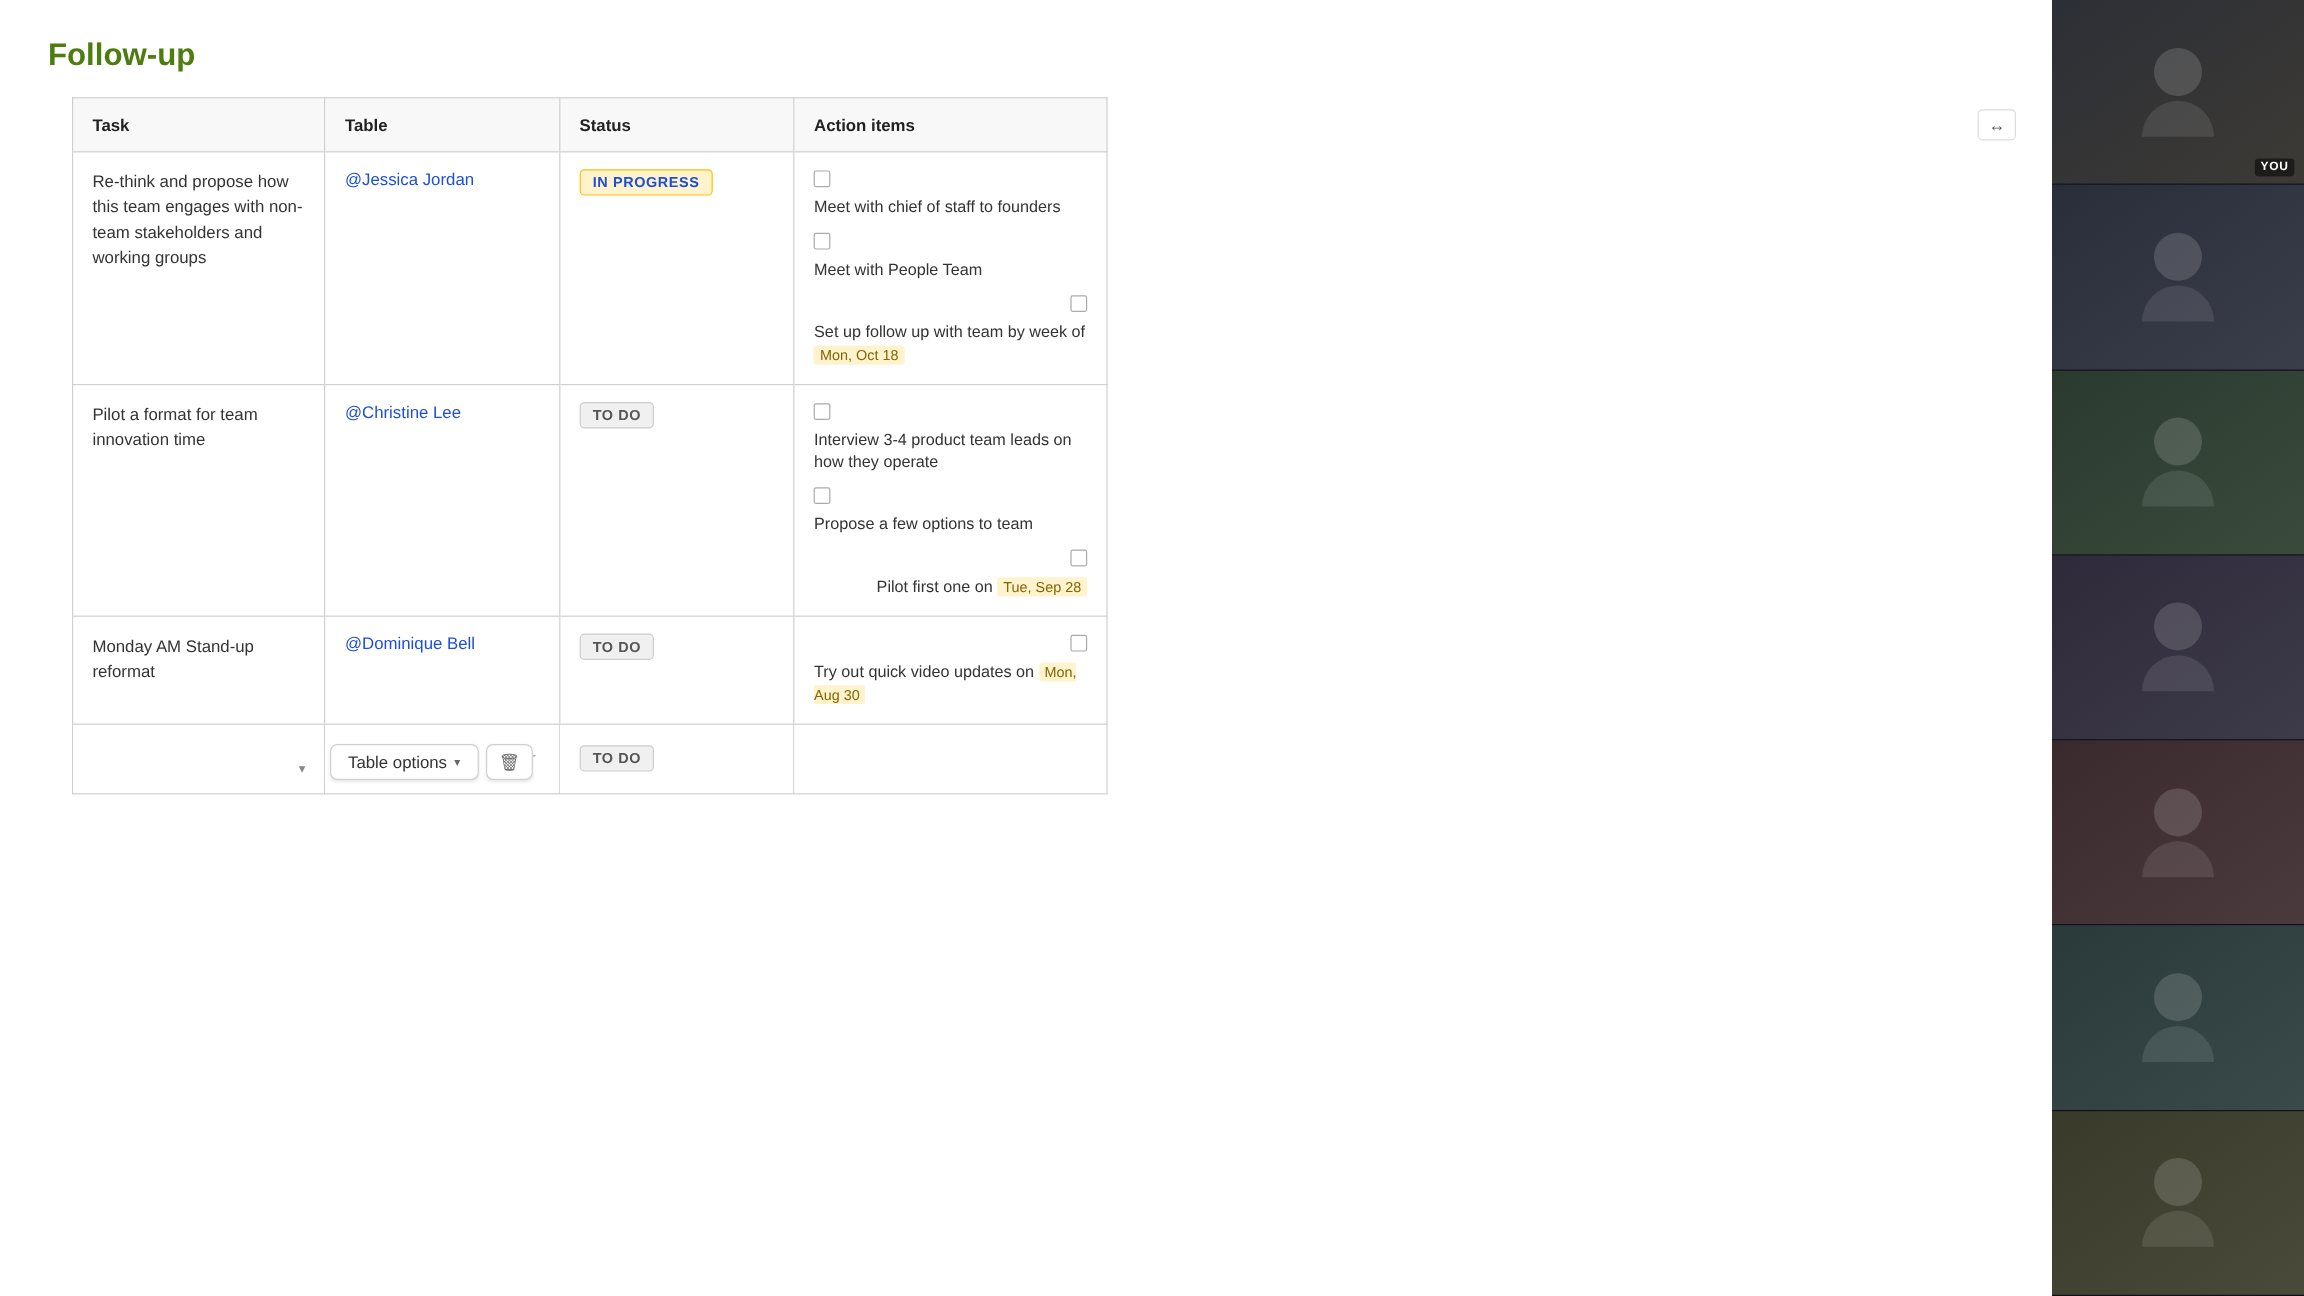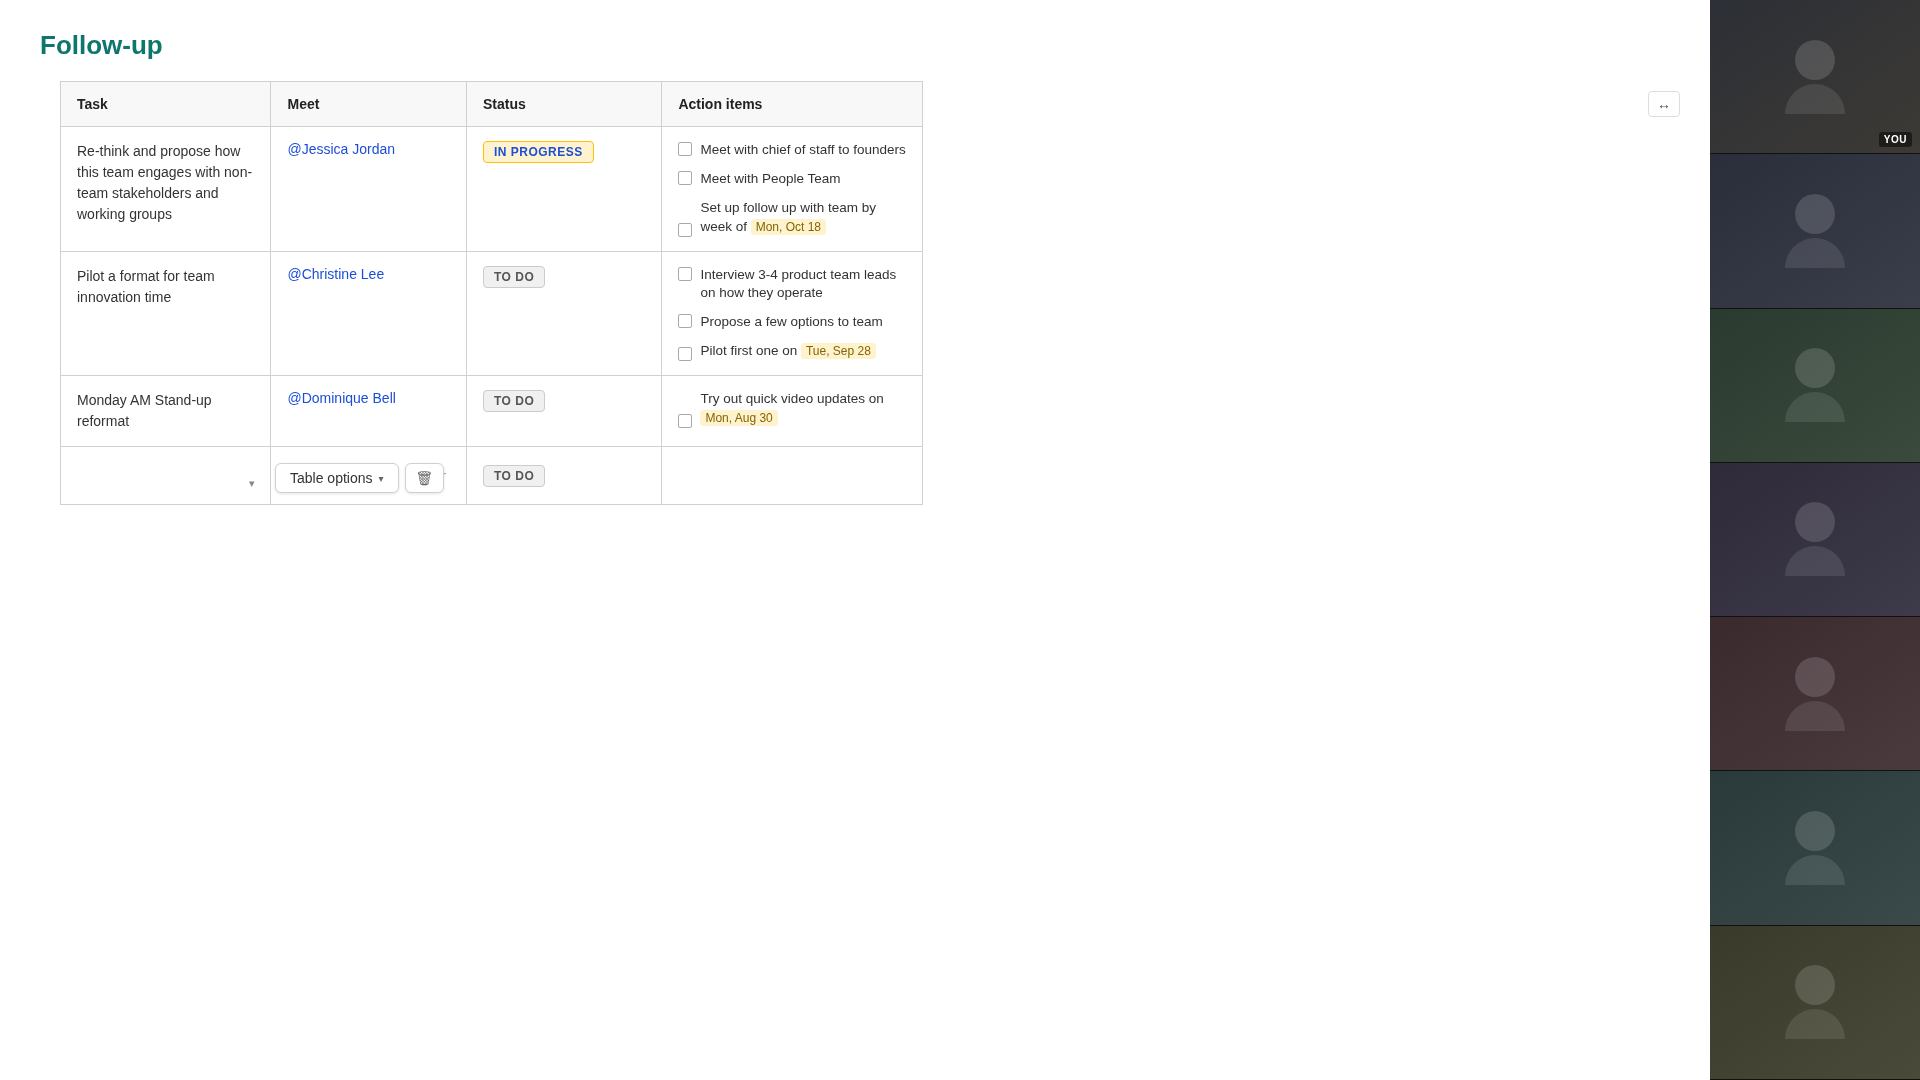--- a/index.html
+++ b/index.html
@@ -17,21 +17,21 @@
       flex: 1;
       background: #ffffff;
       padding: 30px 40px;
       overflow: hidden;
       position: relative;
     }
 
     .page-title {
       font-size: 26px;
       font-weight: 600;
-      color: #0f766e;
+      color: #4d7c0f;
       margin-bottom: 20px;
     }
 
     
     .table-wrapper {
       position: relative;
       margin-top: 10px;
     }
 
     .expand-icon {
@@ -104,20 +104,21 @@
       color: #555;
       border: 1px solid #ccc;
     }
 
     
     .action-item {
       display: flex;
       align-items: flex-start;
       gap: 8px;
       margin-bottom: 10px;
+      flex-direction: column;
     }
     .action-item:last-child { margin-bottom: 0; align-items: flex-end; }
 
     .checkbox {
       width: 14px;
       height: 14px;
       border: 1.5px solid #aaa;
       border-radius: 2px;
       flex-shrink: 0;
       margin-top: 1px;
@@ -275,21 +276,21 @@
   <h1 class="page-title">Follow-up</h1>
 
   <div class="table-wrapper">
 
     <button class="expand-icon">↔</button>
 
     <table>
       <thead>
         <tr>
           <th class="task-col">Task</th>
-          <th class="owner-col">Meet</th>
+          <th class="owner-col">Table</th>
           <th class="status-col">Status</th>
           <th class="action-col">Action items</th>
         </tr>
       </thead>
       <tbody id="table-body">
 
       <tr>
             <td style="font-size: 14px; line-height: 1.5;">Re-think and propose how this team engages with non-team stakeholders and working groups</td>
             <td><span class="mention">@Jessica Jordan</span></td>
             <td><span class="badge badge-inprogress">IN PROGRESS</span></td>

